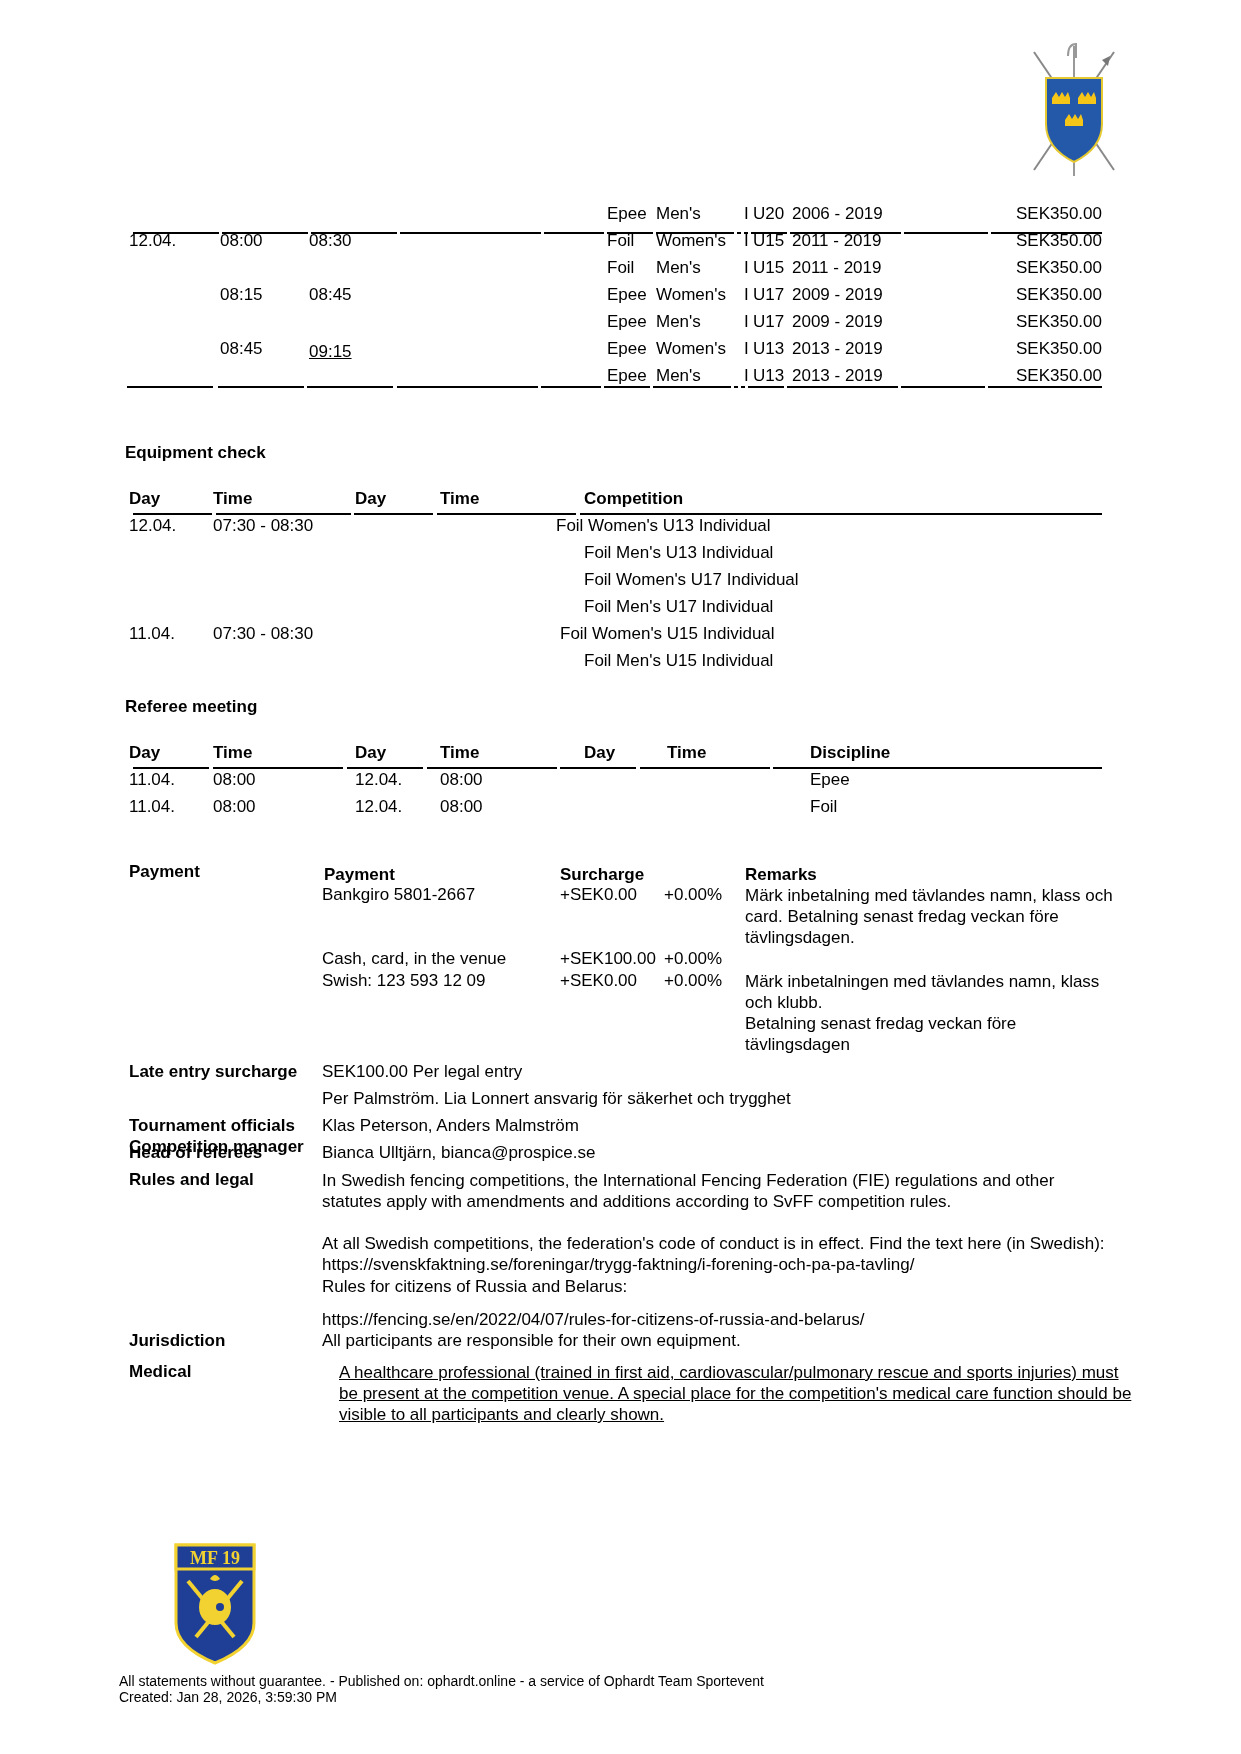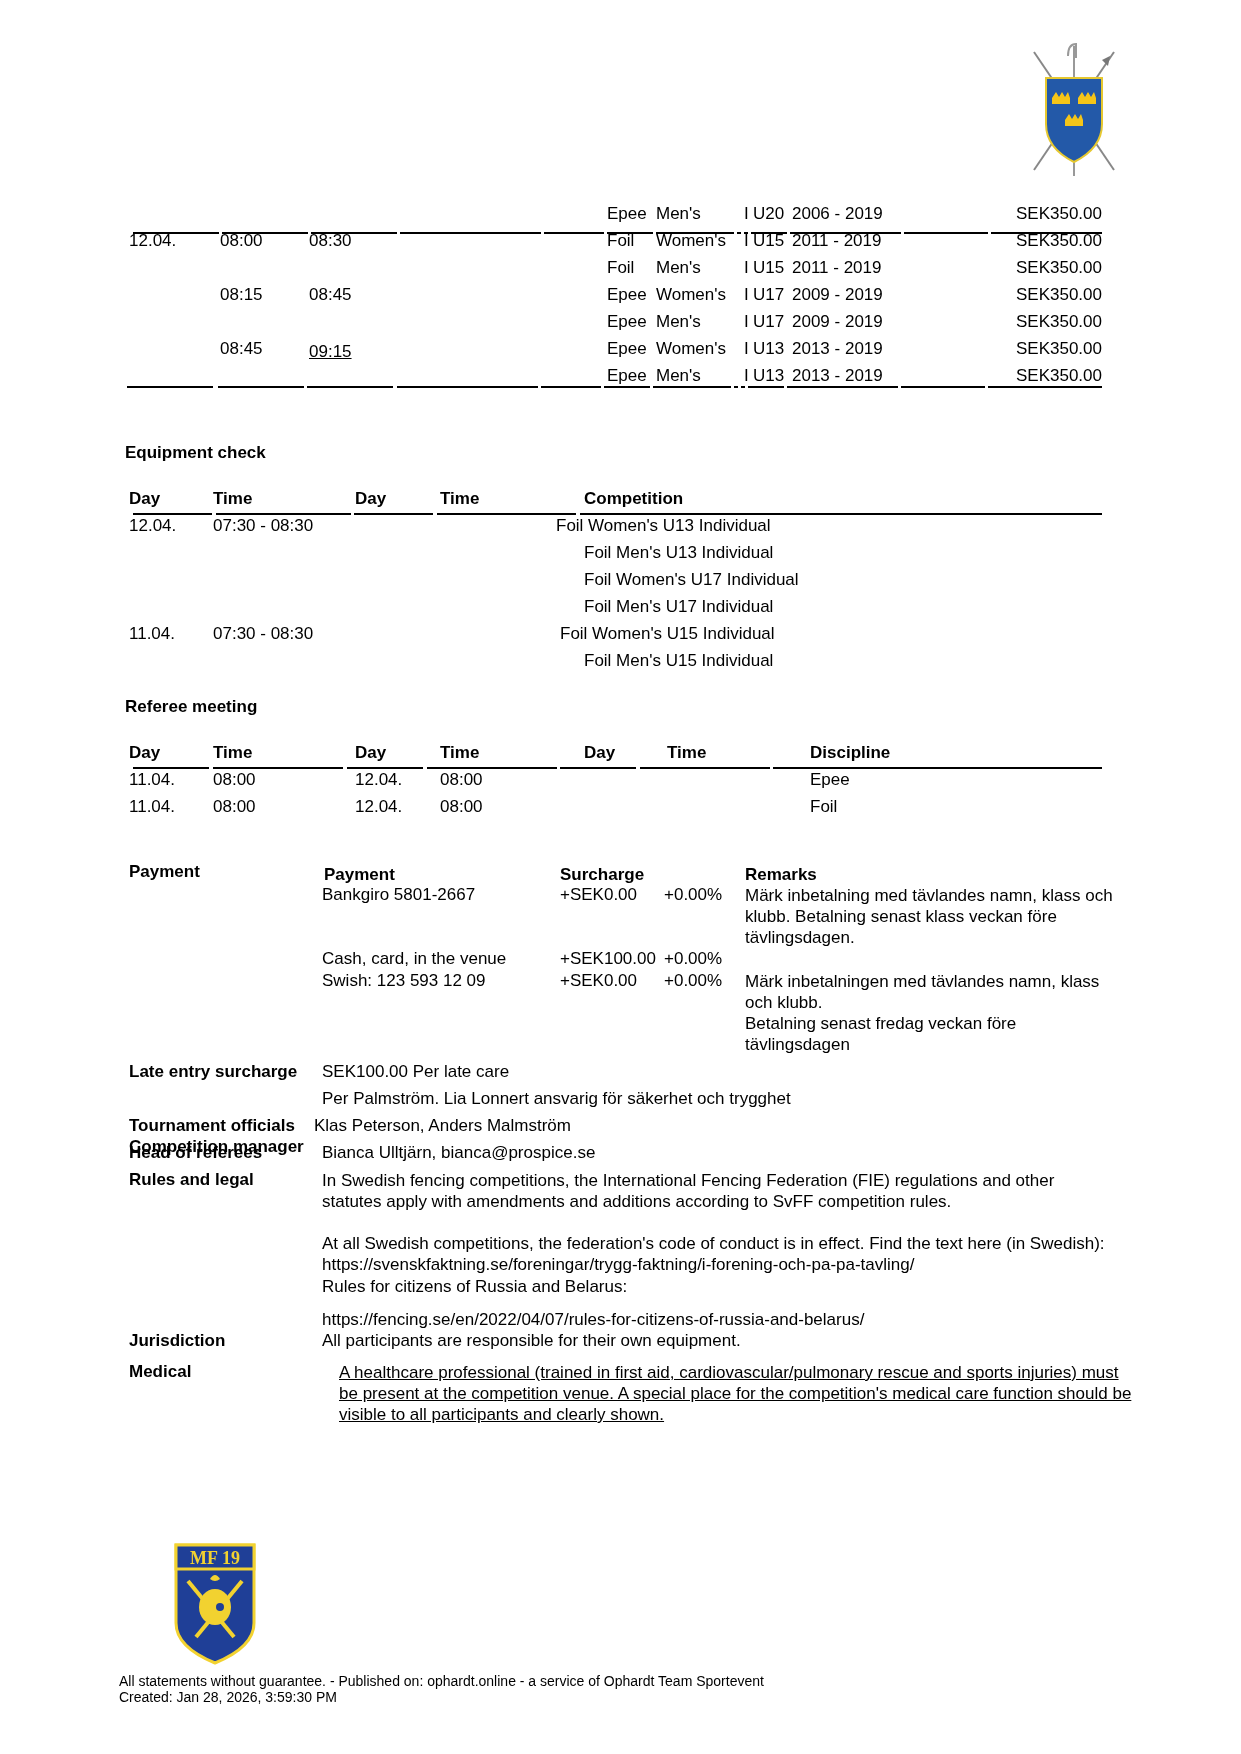--- a/index.html
+++ b/index.html
@@ -215,45 +215,45 @@
   <div class="cell b" style="left:129px;top:862px;">Payment</div>
 
   <div class="cell b" style="left:324px;top:865px;">Payment</div>
   <div class="cell b" style="left:560px;top:865px;">Surcharge</div>
   <div class="cell b" style="left:745px;top:865px;">Remarks</div>
 
   <div>
     <span class="cell" style="left:322px;top:885px;">Bankgiro 5801-2667</span>
     <span class="cell" style="left:560px;top:885px;">+SEK0.00</span>
     <span class="cell" style="left:664px;top:885px;">+0.00%</span>
-    <span class="wrap" style="left:745px;top:885px;width:370px;">Märk inbetalning med tävlandes namn, klass och klubb. Betalning senast klass veckan före tävlingsdagen.</span>
+    <span class="wrap" style="left:745px;top:885px;width:370px;">Märk inbetalning med tävlandes namn, klass och card. Betalning senast fredag veckan före tävlingsdagen.</span>
   </div>
   <div>
     <span class="cell" style="left:322px;top:949px;">Cash, card, in the venue</span>
     <span class="cell" style="left:560px;top:949px;">+SEK100.00</span>
     <span class="cell" style="left:664px;top:949px;">+0.00%</span>
   </div>
   <div>
     <span class="cell" style="left:322px;top:971px;">Swish: 123 593 12 09</span>
     <span class="cell" style="left:560px;top:971px;">+SEK0.00</span>
     <span class="cell" style="left:664px;top:971px;">+0.00%</span>
     <span class="wrap" style="left:745px;top:971px;width:360px;">Märk inbetalningen med tävlandes namn, klass och klubb.</span>
     <span class="wrap" style="left:745px;top:1013px;width:300px;">Betalning senast fredag veckan före tävlingsdagen</span>
   </div>
 </div>
 
 <div>
   <div class="cell b" style="left:129px;top:1062px;">Late entry surcharge</div>
-  <div class="cell" style="left:322px;top:1062px;">SEK100.00 Per late care</div>
+  <div class="cell" style="left:322px;top:1062px;">SEK100.00 Per legal entry</div>
 
   <div class="cell b" style="left:129px;top:1089px;margin-top:48px;">Competition manager</div>
   <div class="cell" style="left:322px;top:1089px;">Per Palmström. Lia Lonnert ansvarig för säkerhet och trygghet</div>
 
   <div class="cell b" style="left:129px;top:1116px;">Tournament officials</div>
-  <div class="cell" style="left:314px;top:1116px;">Klas Peterson, Anders Malmström</div>
+  <div class="cell" style="left:322px;top:1116px;">Klas Peterson, Anders Malmström</div>
 
   <div class="cell b" style="left:129px;top:1143px;">Head of referees</div>
   <div class="cell" style="left:322px;top:1143px;">Bianca Ulltjärn, bianca@prospice.se</div>
 
   <div class="cell b" style="left:129px;top:1170px;">Rules and legal</div>
   <div class="wrap" style="left:322px;top:1170px;width:790px;">In Swedish fencing competitions, the International Fencing Federation (FIE) regulations and other statutes apply with amendments and additions according to SvFF competition rules.</div>
   <div class="wrap" style="left:322px;top:1233px;width:790px;">At all Swedish competitions, the federation's code of conduct is in effect. Find the text here (in Swedish): https://svenskfaktning.se/foreningar/trygg-faktning/i-forening-och-pa-pa-tavling/</div>
   <div class="cell" style="left:322px;top:1277px;">Rules for citizens of Russia and Belarus:</div>
   <div class="cell" style="left:322px;top:1298px;margin-top:12px;">https://fencing.se/en/2022/04/07/rules-for-citizens-of-russia-and-belarus/</div>
 

